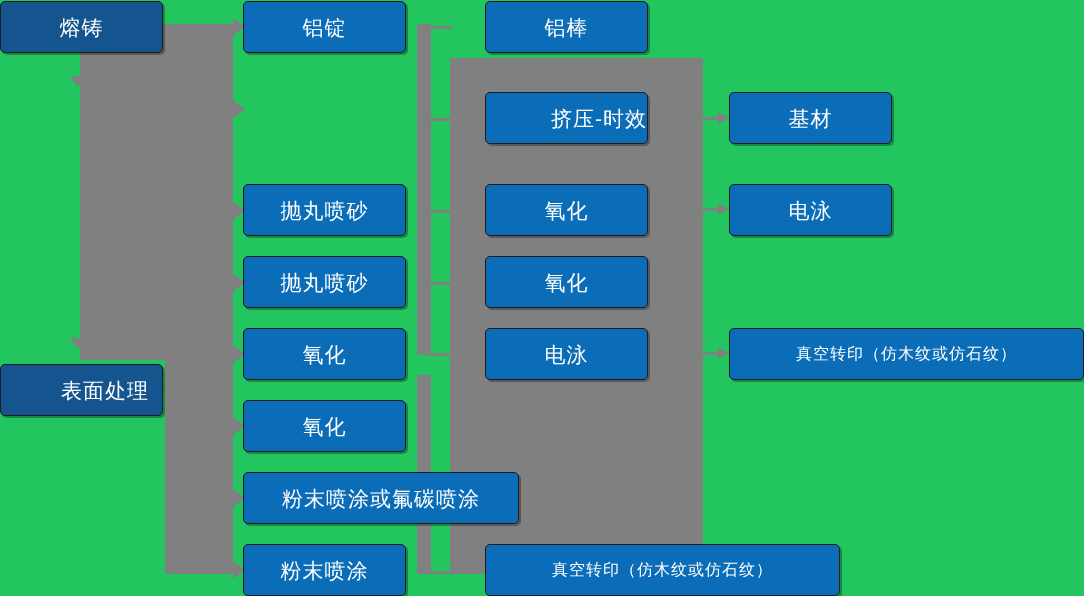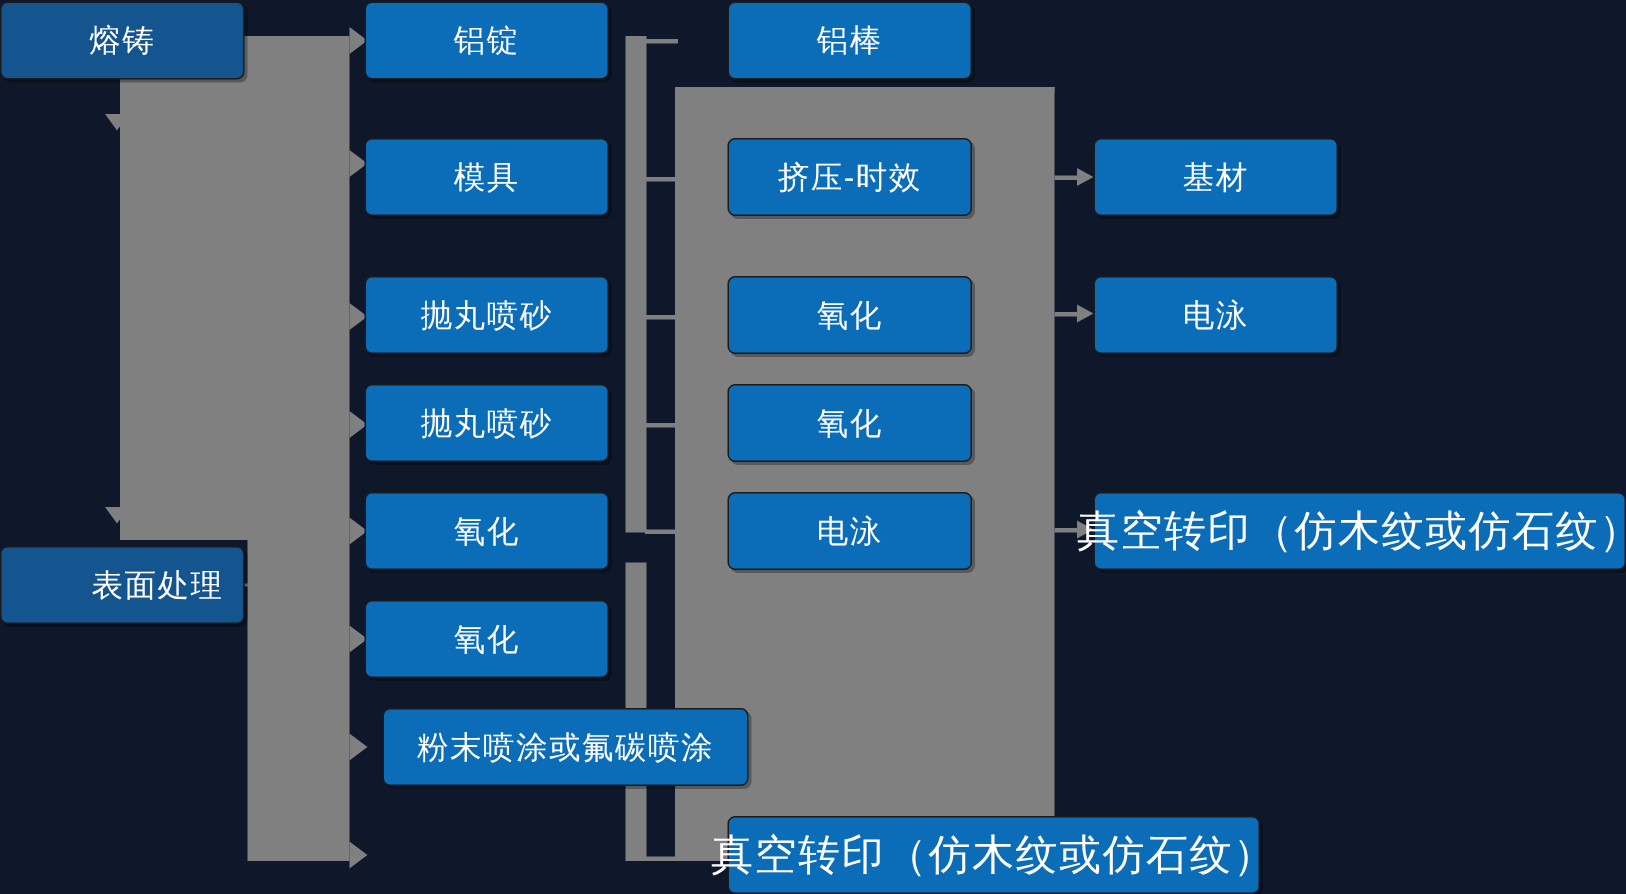--- a/index.html
+++ b/index.html
@@ -7,21 +7,21 @@
     padding: 0;
     background: #ffffff;
   }
   body {
     font-family: "Liberation Sans", "DejaVu Sans", sans-serif;
   }
   #canvas {
     position: relative;
     width: 1084px;
     height: 596px;
-    background: #0f172a;
+    background: #22c55e;
     overflow: hidden;
   }
 
   
   .gray {
     position: absolute;
     background: #808080;
   }
 
   
@@ -84,21 +84,21 @@
     border: 1px solid #1b1b1b;
     border-radius: 5px;
     font-size: 21px;
     line-height: 1;
     letter-spacing: 1px;
     white-space: nowrap;
     box-shadow: 2px 2px 0 rgba(0,0,0,0.30);
   }
   .box.dark  { background: #14558f; }
   .box.light { background: #0b6cb8; }
-  .box.big   { font-size: 28px; }
+  .box.big   { font-size: 16px; }
 </style>
 </head>
 <body>
 
 <div id="canvas">
 
   <div class="gray bus-left-top"></div>
   <div class="gray bus-left-stem"></div>
 
   <div class="gray bus-mid-a"></div>
@@ -135,43 +135,43 @@
   <div class="box dark" style="left:0px; top:1px; width:163px; height:52px;">
     <span>熔铸</span>
   </div>
   <div class="box dark" style="left:0px; top:364px; width:163px; height:52px;padding-left:47px;">
     <span>表面处理</span>
   </div>
 
   <div class="box light" style="left:243px; top:1px; width:163px; height:52px;">
     <span>铝锭</span>
   </div>
-  <div class="box light" style="left:243px; top:92px; width:163px; height:52px;">
-    <span>模具</span>
-  </div>
   <div class="box light" style="left:243px; top:184px; width:163px; height:52px;">
     <span>抛丸喷砂</span>
   </div>
   <div class="box light" style="left:243px; top:256px; width:163px; height:52px;">
     <span>抛丸喷砂</span>
   </div>
   <div class="box light" style="left:243px; top:328px; width:163px; height:52px;">
     <span>氧化</span>
   </div>
   <div class="box light" style="left:243px; top:400px; width:163px; height:52px;">
     <span>氧化</span>
   </div>
-  <div class="box light" style="left:243px; top:472px; width:244px; height:52px;margin-left:12px;">
+  <div class="box light" style="left:243px; top:472px; width:276px; height:52px;">
     <span>粉末喷涂或氟碳喷涂</span>
+  </div>
+  <div class="box light" style="left:243px; top:544px; width:163px; height:52px;">
+    <span>粉末喷涂</span>
   </div>
 
   <div class="box light" style="left:485px; top:1px; width:163px; height:52px;text-align:center;">
     <span>铝棒</span>
   </div>
-  <div class="box light" style="left:485px; top:92px; width:163px; height:52px;">
+  <div class="box light" style="left:485px; top:92px; width:163px; height:52px;justify-content:flex-end;">
     <span>挤压-时效</span>
   </div>
   <div class="box light" style="left:485px; top:184px; width:163px; height:52px;">
     <span>氧化</span>
   </div>
   <div class="box light" style="left:485px; top:256px; width:163px; height:52px;">
     <span>氧化</span>
   </div>
   <div class="box light" style="left:485px; top:328px; width:163px; height:52px;">
     <span>电泳</span>

